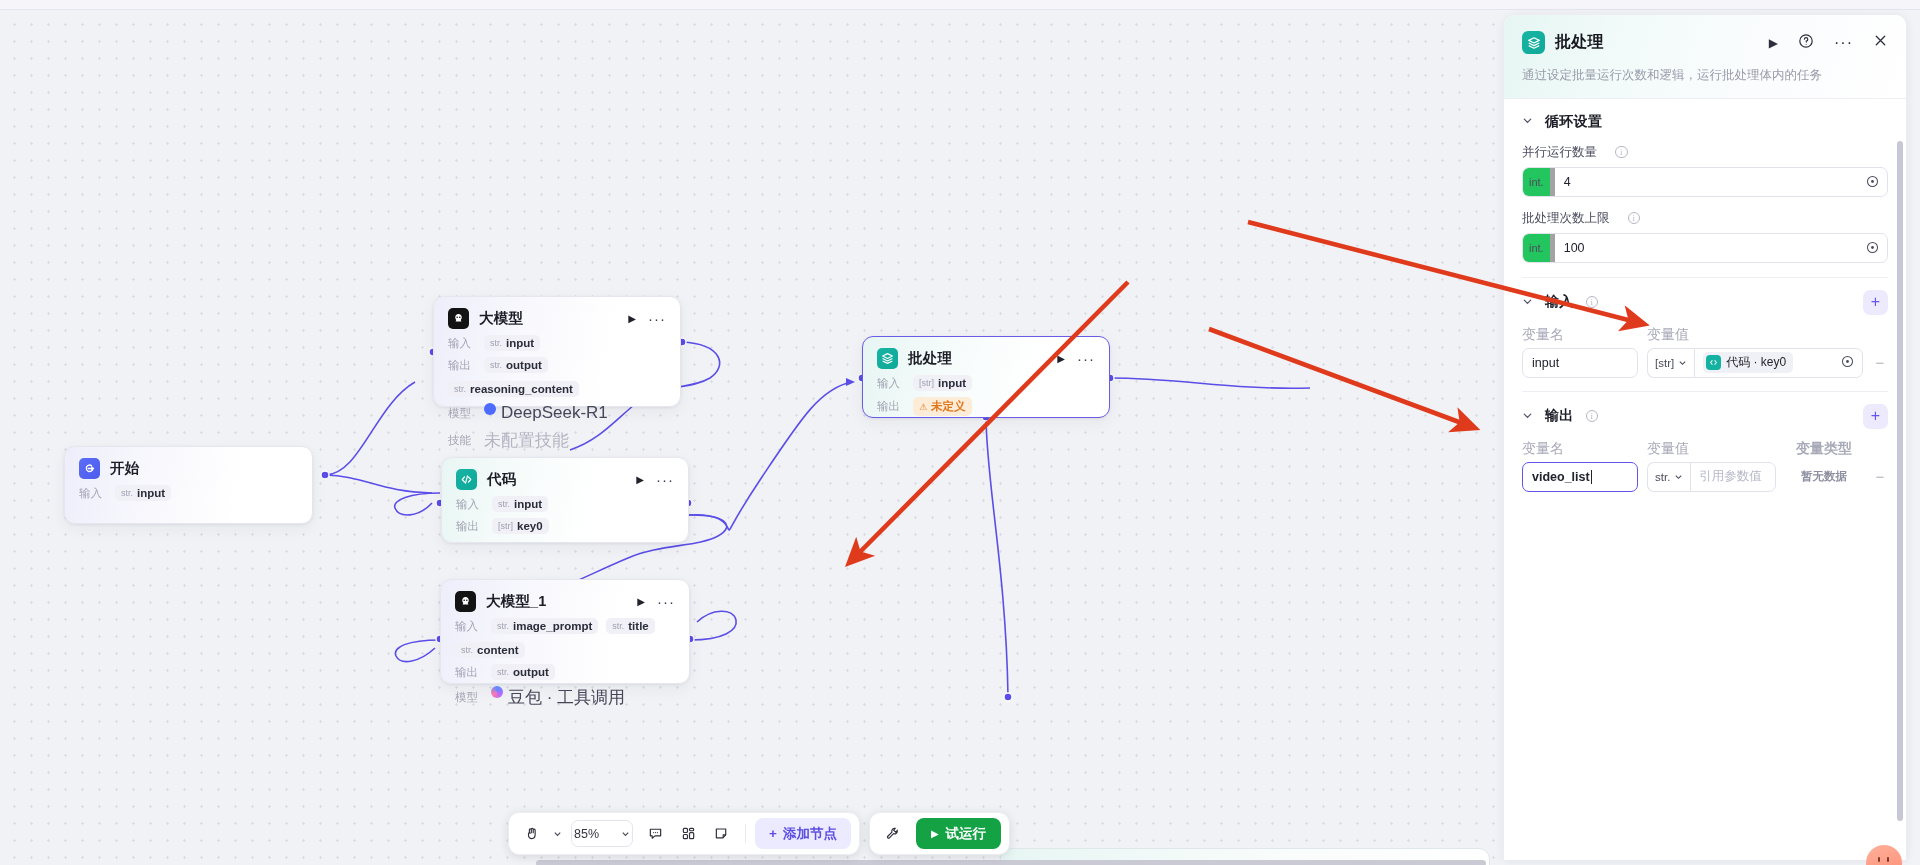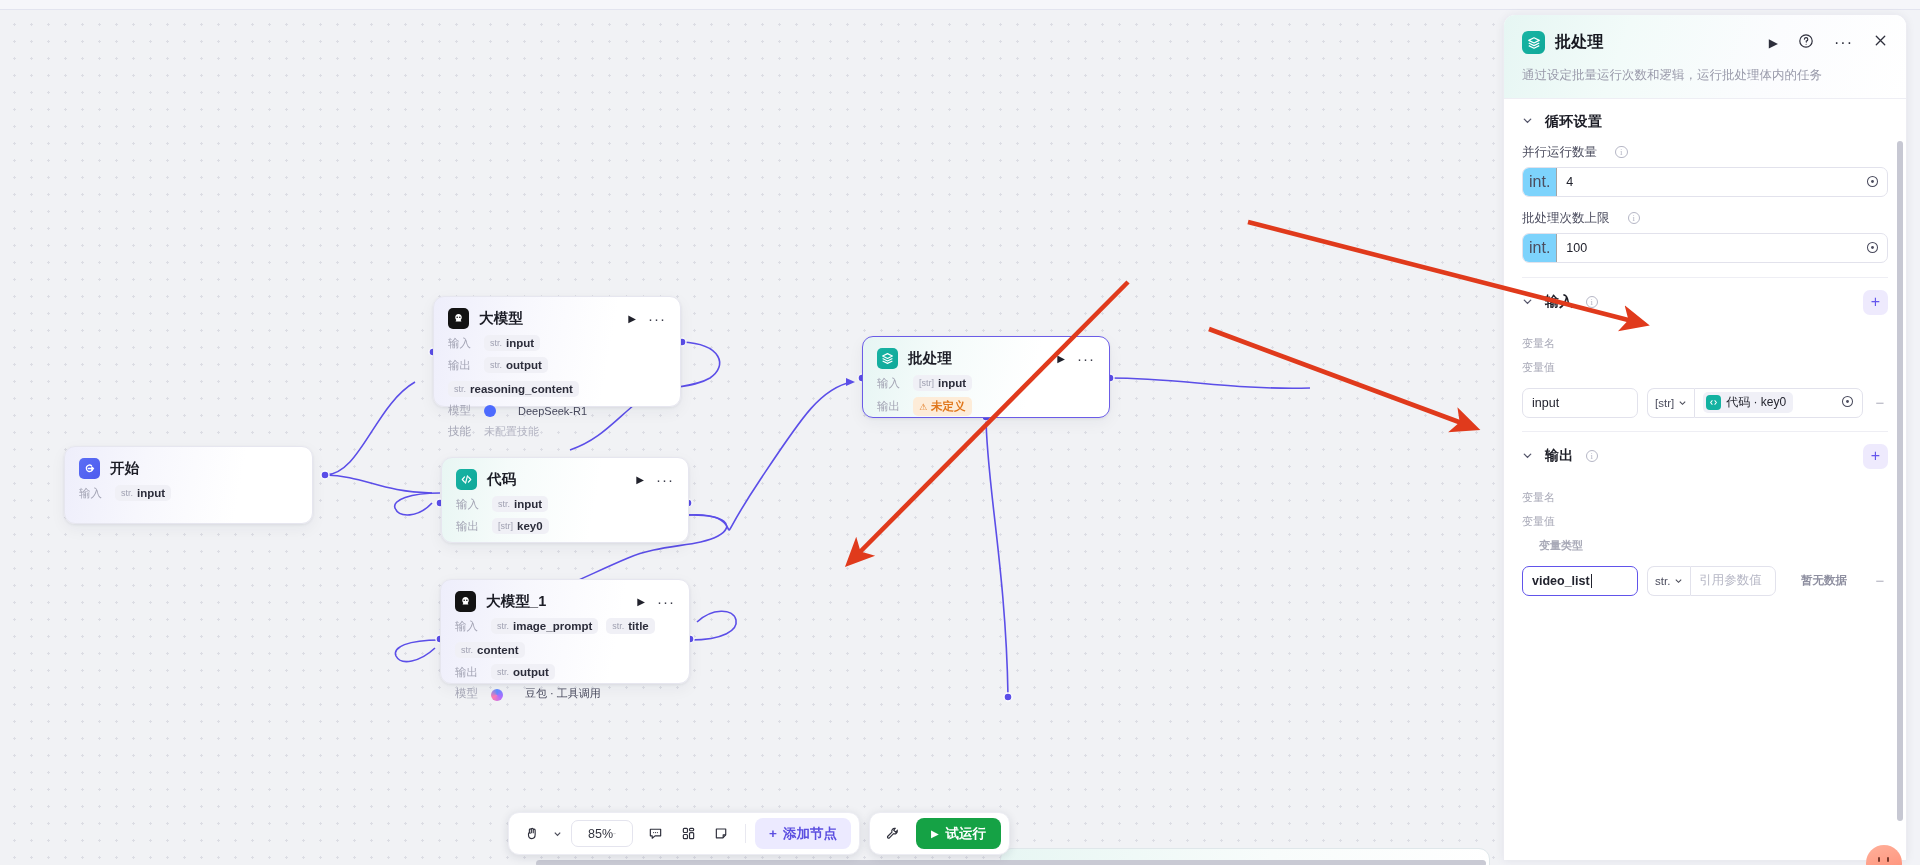--- a/index.html
+++ b/index.html
@@ -59,21 +59,21 @@
   .node-row { display: flex; align-items: center; gap: 8px; margin-top: 6px; flex-wrap: wrap; }
   .row-lab { font-size: 11.5px; color: #a3a4b4; flex: none; width: 28px; }
   .chip {
     display: inline-flex; align-items: center; gap: 4px;
     background: #f0f0f6; border-radius: 5px; padding: 2px 6px;
     font-size: 11.5px; color: #2b2c3a; font-weight: 600;
   }
   .chip .ty { font-size: 9px; color: #a0a1b2; font-weight: 400; }
   .chip.warn { background: #fdecd8; color: #e0761a; font-weight: 700; }
   .chip.warn .ty { color: #e0761a; }
-  .plain { font-size: 11px; color: #45465a; display: inline-flex; align-items: flex-end; gap: 22px; }
+  .plain { font-size: 17px; color: #45465a; display: inline-flex; align-items: flex-start; gap: 5px; }
   .plain.muted { color: #b4b5c3; }
   .mini-logo { width: 12px; height: 12px; border-radius: 50%; display:inline-block; flex:none; }
 
   
   .annots { position: absolute; left: 0; top: 0; width: 1920px; height: 865px; pointer-events: none; z-index: 40; }
 
   
   .toolbar-wrap {
     position: absolute; left: 508px; top: 812px;
     display: flex; align-items: center; gap: 9px; z-index: 30;
@@ -85,21 +85,21 @@
     height: 43px;
   }
   .tb-btn {
     display: flex; align-items: center; justify-content: center;
     height: 29px; min-width: 30px; border-radius: 7px; color: #3a3b48;
     font-size: 13px;
   }
   .zoom-sel {
     display: flex; align-items: center; justify-content: space-between;
     width: 62px; height: 27px; border: 1px solid #e4e4ee; border-radius: 7px;
-    font-size: 12.5px; color: #33343f; padding: 0 16px; margin: 0 4px;
+    font-size: 12.5px; color: #33343f; padding: 0 2px; margin: 0 4px;
   }
   .divider { width: 1px; height: 19px; background: #e8e8f0; margin: 0 6px; }
   .addnode {
     display: flex; align-items: center; gap: 6px; height: 31px; padding: 0 14px;
     background: #eceaff; color: #5b4ee0; border-radius: 8px;
     font-size: 13.5px; font-weight: 600;
   }
   .runbtn {
     display: flex; align-items: center; gap: 7px; height: 31px; padding: 0 15px;
     background: #15a245; color: #fff; border-radius: 8px;
@@ -145,29 +145,29 @@
     margin-left: auto; width: 25px; height: 25px; border-radius: 7px;
     background: #eeeafd; color: #6556ed; font-size: 16px;
     display: flex; align-items: center; justify-content: center; line-height: 1;
   }
   .field-lab { display: flex; align-items: center; gap: 18px; font-size: 12.5px; color: #4b4c5e; margin: 13px 0 6px 0; }
   .inp {
     display: flex; align-items: center; height: 30px; border: 1px solid #e2e2ec;
     border-radius: 7px; background: #fff; overflow: hidden;
   }
   .inp .pfx {
-    font-size: 16px; color: #4c4d5e; padding: 0 6px; height: 100%;
-    display: flex; align-items: center; border-right: 1px solid #a3a3a3;
-    background: #7dd3fc;
+    font-size: 11px; color: #4c4d5e; padding: 0 6px; height: 100%;
+    display: flex; align-items: center; border-right: 5px solid #a3a3a3;
+    background: #22c55e;
   }
   .inp .val { flex: 1; font-size: 12.5px; color: #22232e; padding: 0 9px; }
   .inp .sfx { padding: 0 8px; color: #4b4c5e; font-size: 12px; display:flex; align-items:center; }
   .sep { height: 1px; background: #eeeef4; margin: 14px 0 0 0; }
 
-  .grid-head { display: flex; gap: 9px; margin-top: 21px; font-size: 11px; color: #a9aab8; flex-direction: column; }
+  .grid-head { display: flex; gap: 9px; margin-top: 11px; font-size: 14px; color: #a9aab8; }
   .grid-row { display: flex; gap: 9px; align-items: center; margin-top: 4px; }
   .c-name { width: 116px; }
   .c-val  { flex: 1; }
   .c-type { width: 78px; text-align: center; font-weight: bold; }
   .c-act  { width: 16px; }
 
   .txtin {
     height: 30px; border: 1px solid #e2e2ec; border-radius: 7px; background: #fff;
     display: flex; align-items: center; padding: 0 9px; font-size: 12.5px; color: #22232e;
   }

